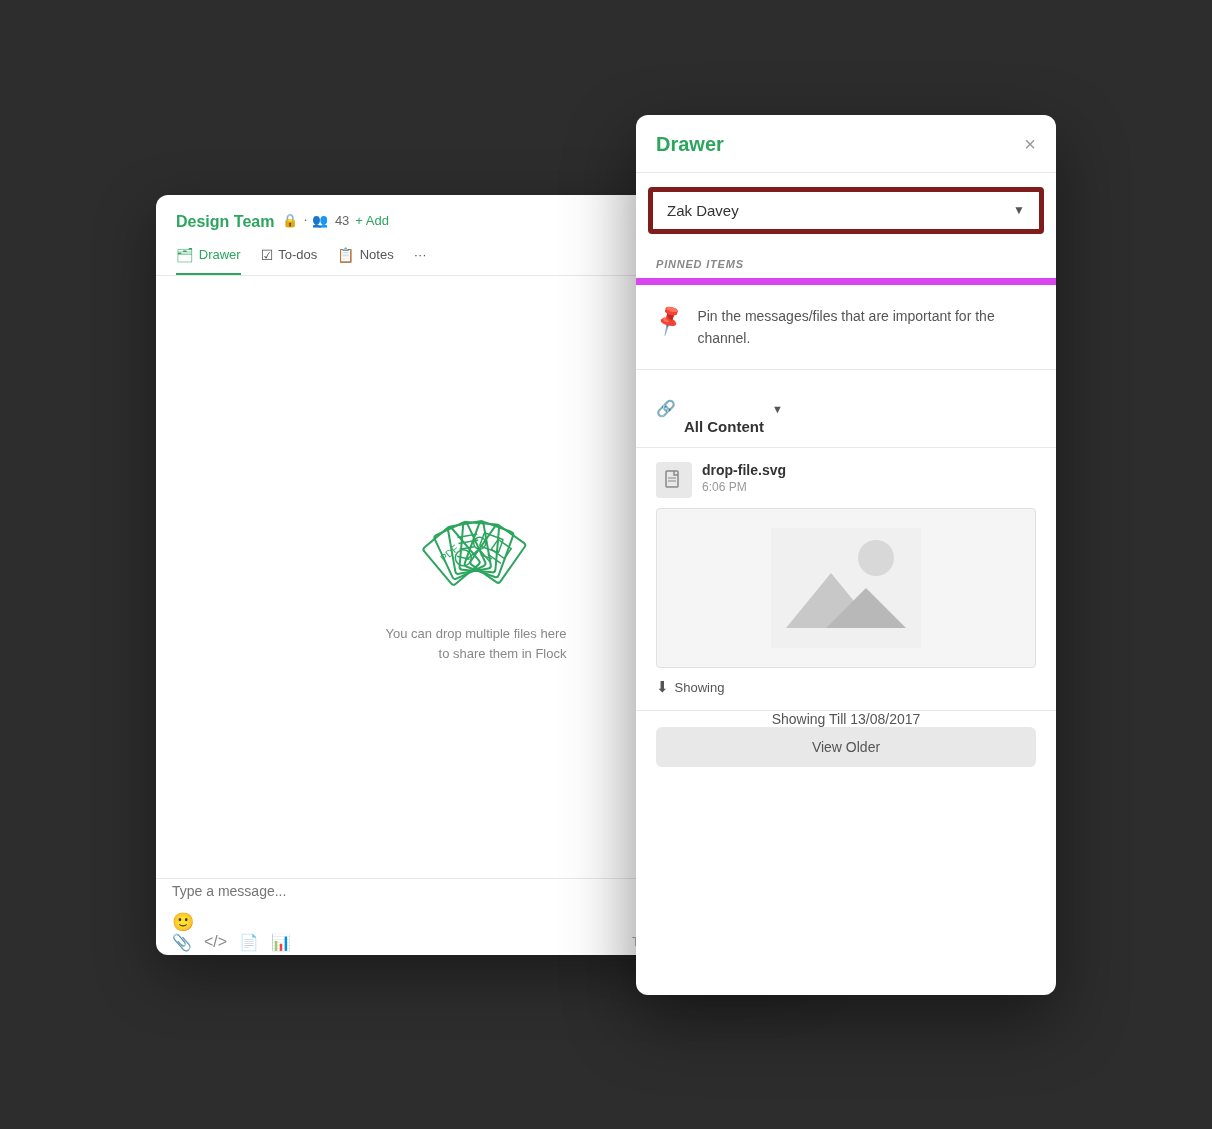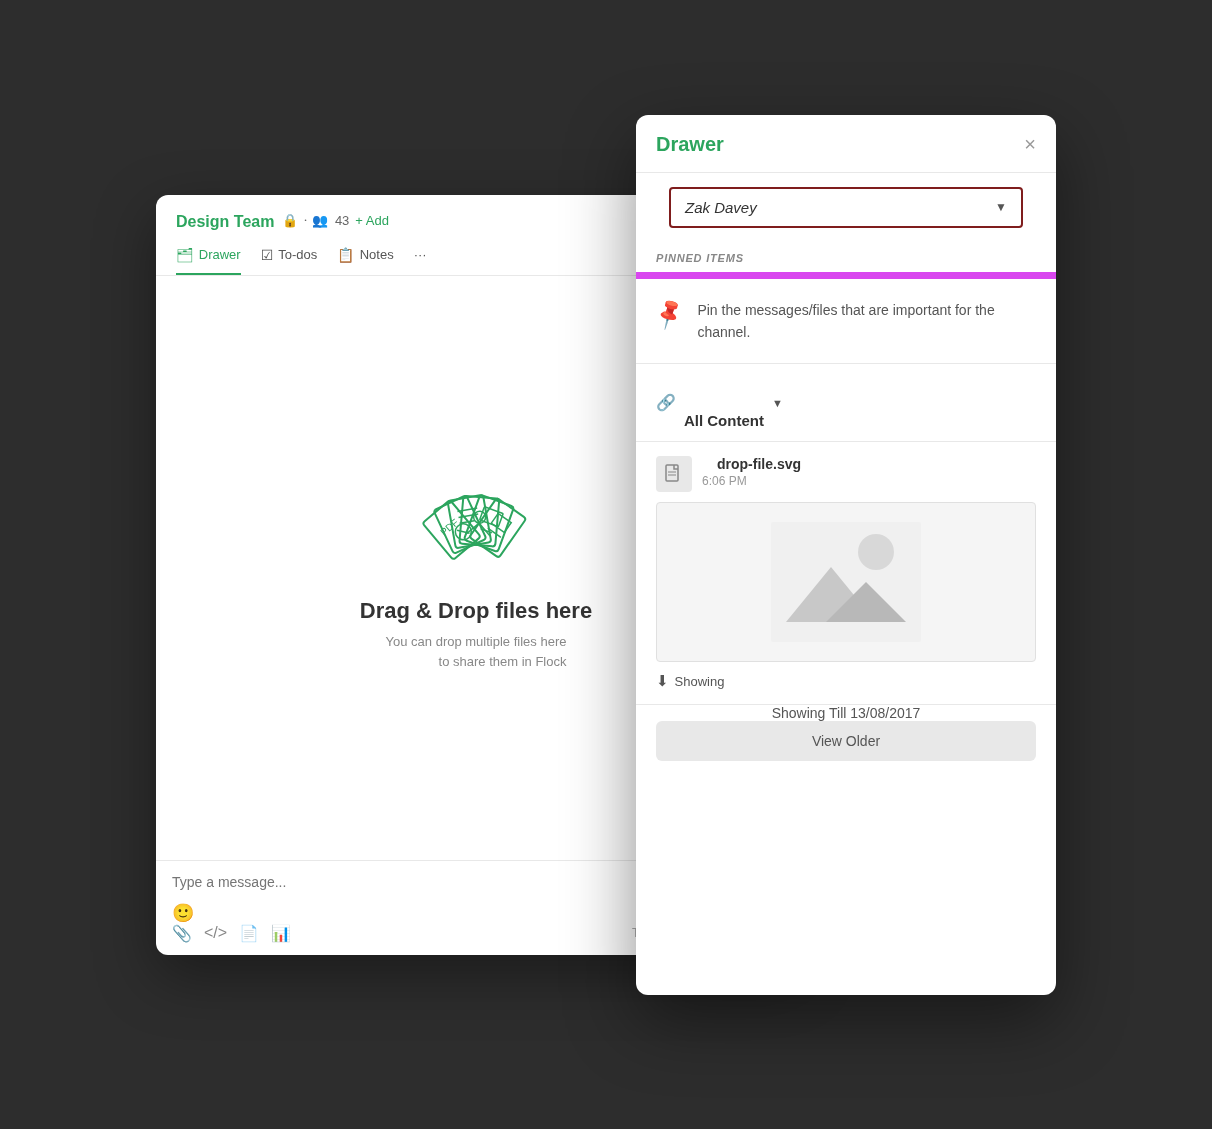--- a/index.html
+++ b/index.html
@@ -127,21 +127,21 @@
 
     .drop-subtitle {
       font-size: 13px;
       color: #888;
       text-align: right;
       line-height: 1.5;
     }
 
     .chat-input-area {
       border-top: 1px solid #e8e8e8;
-      padding: 12px 16px;
+      padding: 3px 16px;
     }
 
     .chat-input {
       width: 100%;
       border: none;
       outline: none;
       font-size: 14px;
       color: #999;
       background: transparent;
       margin-bottom: 8px;
@@ -195,29 +195,28 @@
     }
 
     .drawer-close {
       color: #999;
       font-size: 20px;
       cursor: pointer;
       line-height: 1;
     }
 
     .drawer-user-select {
-      margin: 14px 33px;
-      border: 2px solid #7f1d1d;
+      margin: 14px 12px;
+      border: 5px solid #7f1d1d;
       border-radius: 4px;
       padding: 10px 14px;
       display: flex;
       align-items: center;
       justify-content: space-between;
       cursor: pointer;
-      font-style: italic;
     }
 
     .drawer-user-name {
       font-size: 15px;
       color: #333;
     }
 
     .dropdown-arrow {
       color: #555;
       font-size: 12px;
@@ -312,21 +311,20 @@
       font-size: 18px;
       color: #888;
     }
 
     .file-info { flex: 1; }
 
     .file-name {
       font-size: 14px;
       font-weight: 600;
       color: #333;
-      margin-left: 15px;
     }
 
     .file-time {
       font-size: 12px;
       color: #999;
       margin-top: 2px;
     }
 
     .file-preview {
       width: 100%;
@@ -457,21 +455,20 @@
           </g>
 
           <g transform="translate(110,95) rotate(35)">
             <rect x="-18" y="-62" width="36" height="48" rx="3" fill="none" stroke="#2ca55e" stroke-width="2"></rect>
             <path d="M-8,-50 L8,-50 L8,-38 L-8,-38 Z" fill="none" stroke="#2ca55e" stroke-width="1.5"></path>
             <line x1="-8" y1="-32" x2="8" y2="-32" stroke="#2ca55e" stroke-width="1.5"></line>
           </g>
         </svg>
       </div>
 
-      <div class="drop-title">Drag &amp; Drop files here</div>
       <div class="drop-subtitle">
         You can drop multiple files here<br>to share them in Flock
       </div>
     </div>
 
     <div class="chat-input-area">
       <input class="chat-input" type="text" placeholder="Type a message..." style="">
       <div style="display:flex; align-items:center; margin-top:4px;">
         <span style="color:#888; font-size:18px; cursor:pointer; margin-right:8px;">🙂</span>
       </div>

